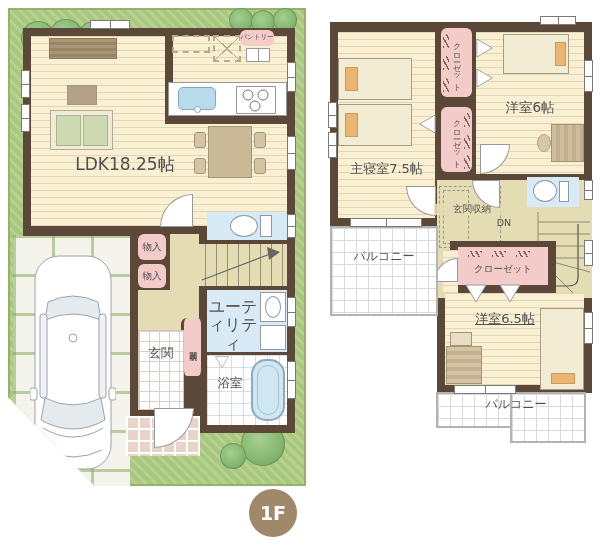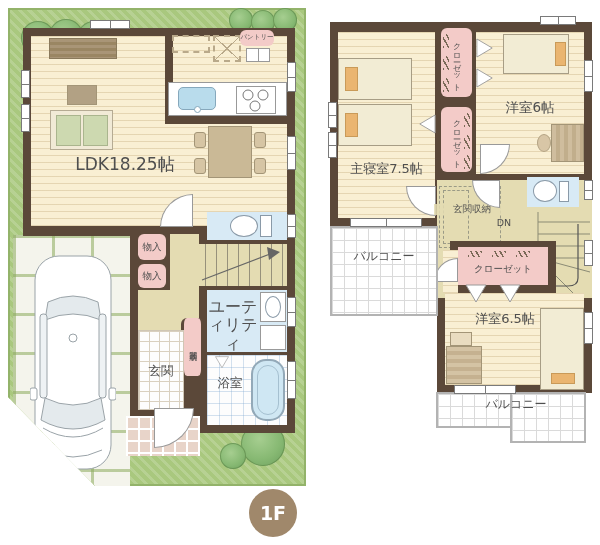--- a/index.html
+++ b/index.html
@@ -153,21 +153,21 @@
     <div class="abs" style="left:252px;top:284px;width:26px;height:30px;background:#fff;border:1px solid #999;">
       <div class="abs" style="left:4px;top:3px;width:16px;height:22px;border:1px solid #8a9aa8;border-radius:50%;"></div>
     </div>
     <div class="abs" style="left:252px;top:317px;width:26px;height:25px;background:#fff;border:1px solid #999;"></div>
 
     <div class="abs pink cent" style="left:173px;top:310px;width:23px;height:58px;border-left:3px solid #5b4839;border-right:3px solid #5b4839;">
       <span class="lbl vert" style="font-size:7.5px;">玄関収納</span>
     </div>
 
     <div class="abs tile" style="left:130px;top:322px;width:46px;height:80px;border:1px solid #cfc6b5;"></div>
-    <div class="abs lbl" style="left:130px;top:356px;width:46px;font-size:12.5px;">玄関</div>
+    <div class="abs lbl" style="left:130px;top:338px;width:46px;font-size:12.5px;">玄関</div>
 
     <div class="abs bathtile" style="left:199px;top:347px;width:80px;height:70px;"></div>
     <svg class="abs" style="left:204px;top:348px;" width="20" height="13" viewBox="0 0 24 20">
       <polygon points="2,1 22,1 12,18" fill="#fff" stroke="#999"></polygon>
     </svg>
     <div class="abs" style="left:243px;top:351px;width:34px;height:62px;background:#cfe7f3;border:2px solid #93a9b8;border-radius:15px;">
       <div class="abs" style="left:4px;top:4px;width:22px;height:50px;border:1px solid #a5c0d0;border-radius:11px;"></div>
     </div>
     <div class="abs lbl" style="left:199px;top:368px;width:46px;font-size:12.5px;">浴室</div>
 
@@ -255,21 +255,21 @@
     <div class="abs wall" style="left:128px;top:227px;width:106px;height:58px;"></div>
     <div class="abs pink" style="left:136px;top:233px;width:90px;height:38px;">
       <div class="abs hang" style="left:10px;top:4px;width:14px;height:6px;"></div>
       <div class="abs hang" style="left:34px;top:4px;width:14px;height:6px;"></div>
       <div class="abs hang" style="left:58px;top:4px;width:14px;height:6px;"></div>
       <div class="abs lbl" style="left:0;top:17px;width:90px;font-size:9.5px;">クローゼット</div>
     </div>
 
     <div class="abs plank" style="left:121px;top:236px;width:15px;height:43px;"></div>
     <div class="abs plank" style="left:123px;top:279px;width:139px;height:92px;"></div>
-    <div class="abs lbl" style="left:123px;top:298px;width:120px;font-size:13px;">洋室6.5帖</div>
+    <div class="abs lbl" style="left:123px;top:298px;width:120px;font-size:13px;text-decoration:underline;">洋室6.5帖</div>
     <div class="abs" style="left:128px;top:318px;width:22px;height:14px;background:#e9dcc0;border:1px solid #a39577;"></div>
     <div class="abs" style="left:124px;top:332px;width:36px;height:38px;border:1px solid #a39577;
                 background:repeating-linear-gradient(180deg,#d4c3a4 0 4px,#c5b190 4px 8px);"></div>
     <div class="abs" style="left:218px;top:294px;width:44px;height:82px;background:#f2ecd4;border:1px solid #a79d85;">
       <div class="abs" style="left:10px;top:64px;width:24px;height:11px;background:#eab570;border:1px solid #c99a58;"></div>
     </div>
     <svg class="abs" style="left:142px;top:269px;" width="24" height="22" viewBox="0 0 24 20">
         <polygon points="2,1 22,1 12,18" fill="#fff" stroke="#999"></polygon>
       </svg>
     <svg class="abs" style="left:176px;top:269px;" width="24" height="22" viewBox="0 0 24 20">

